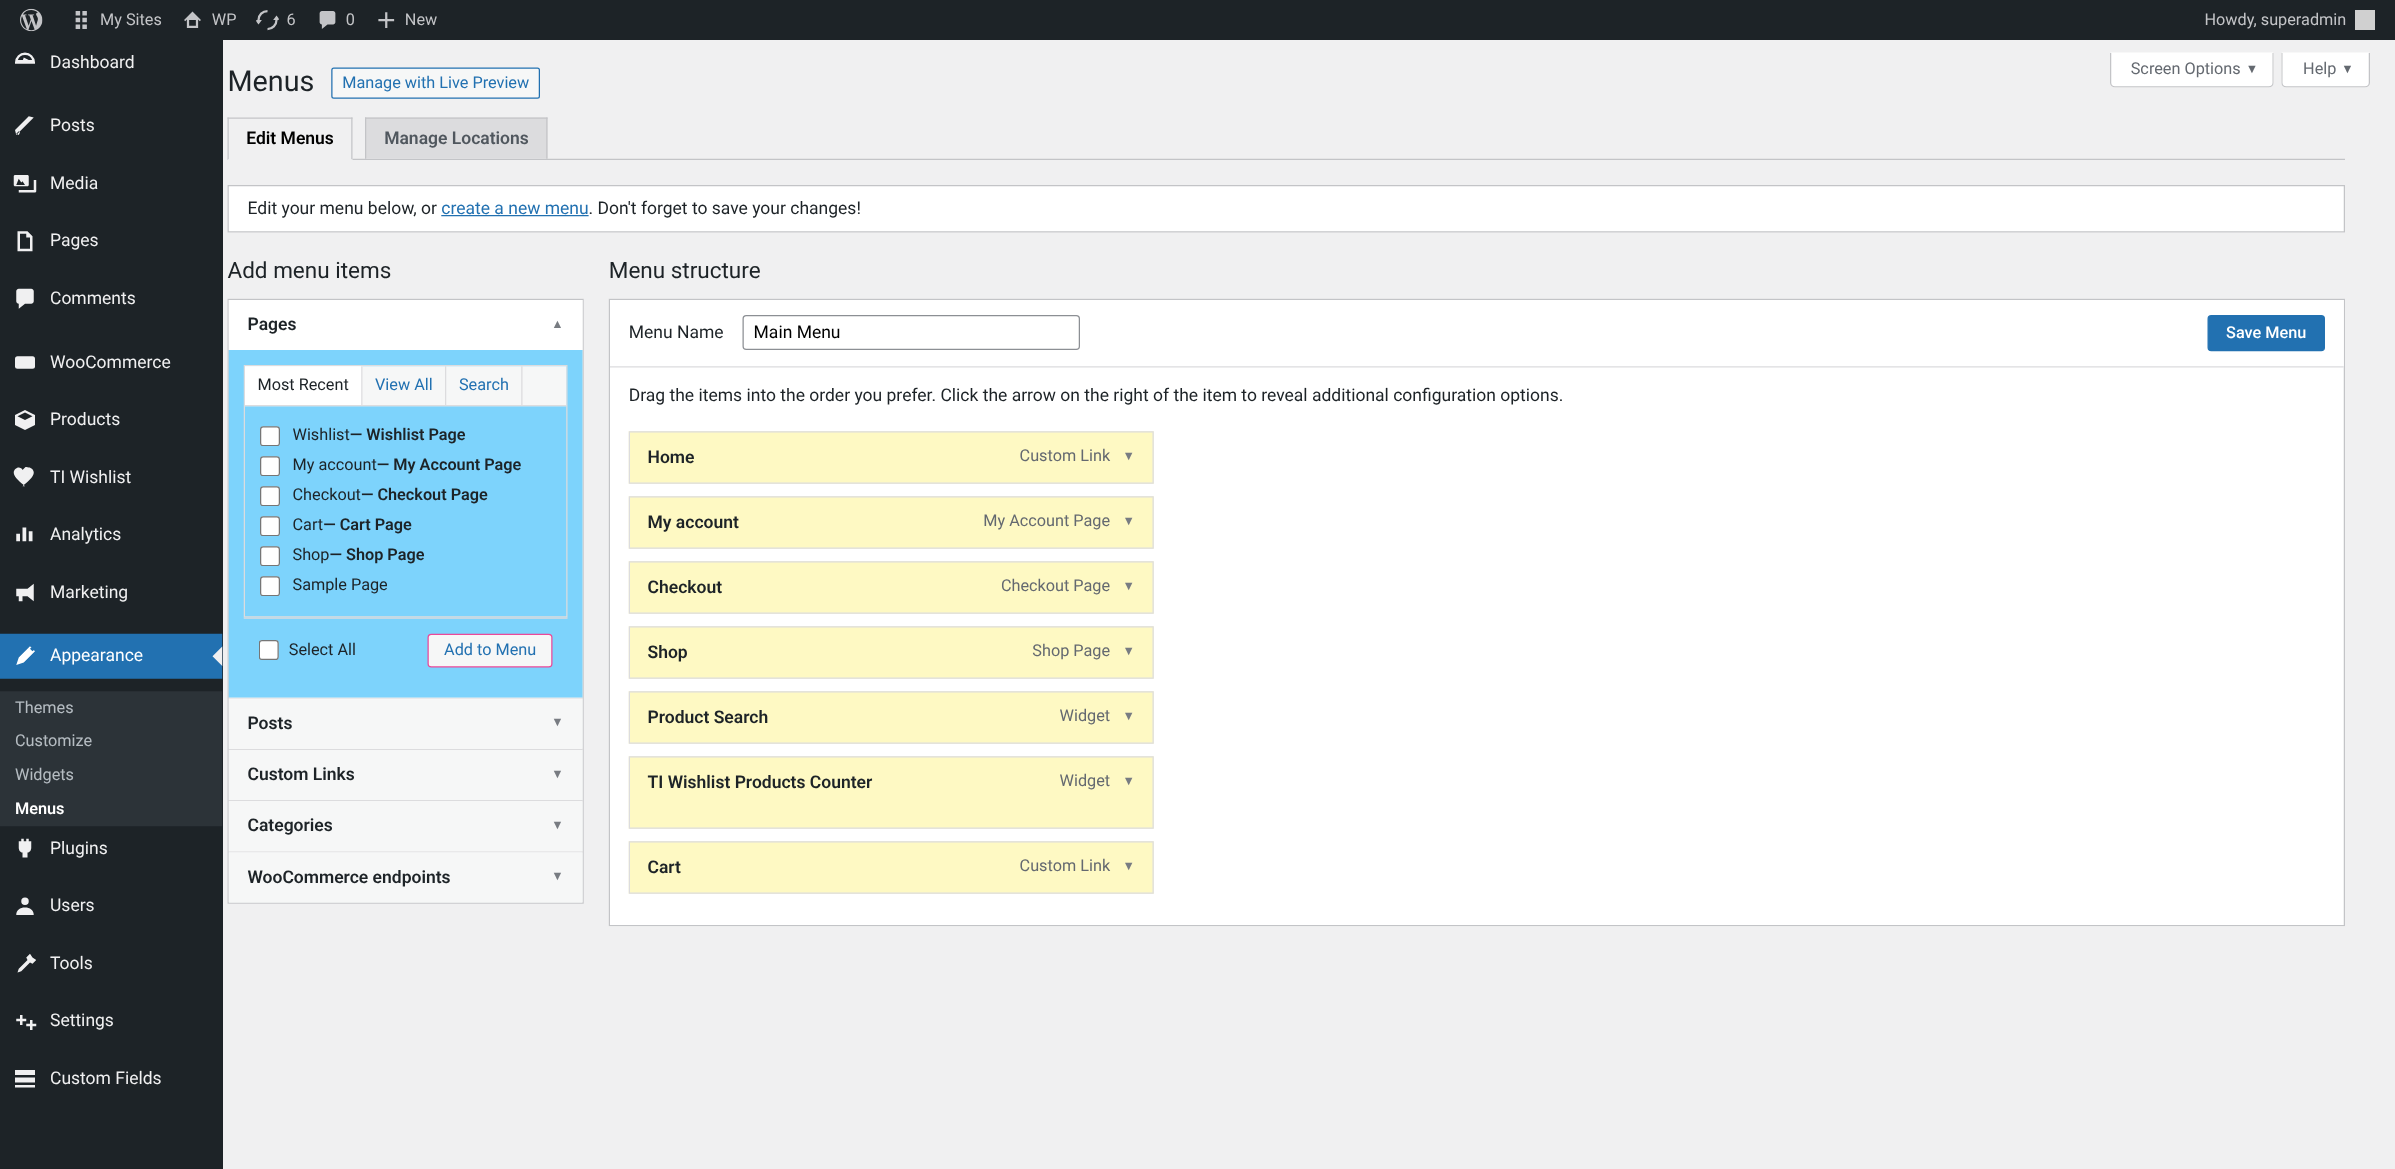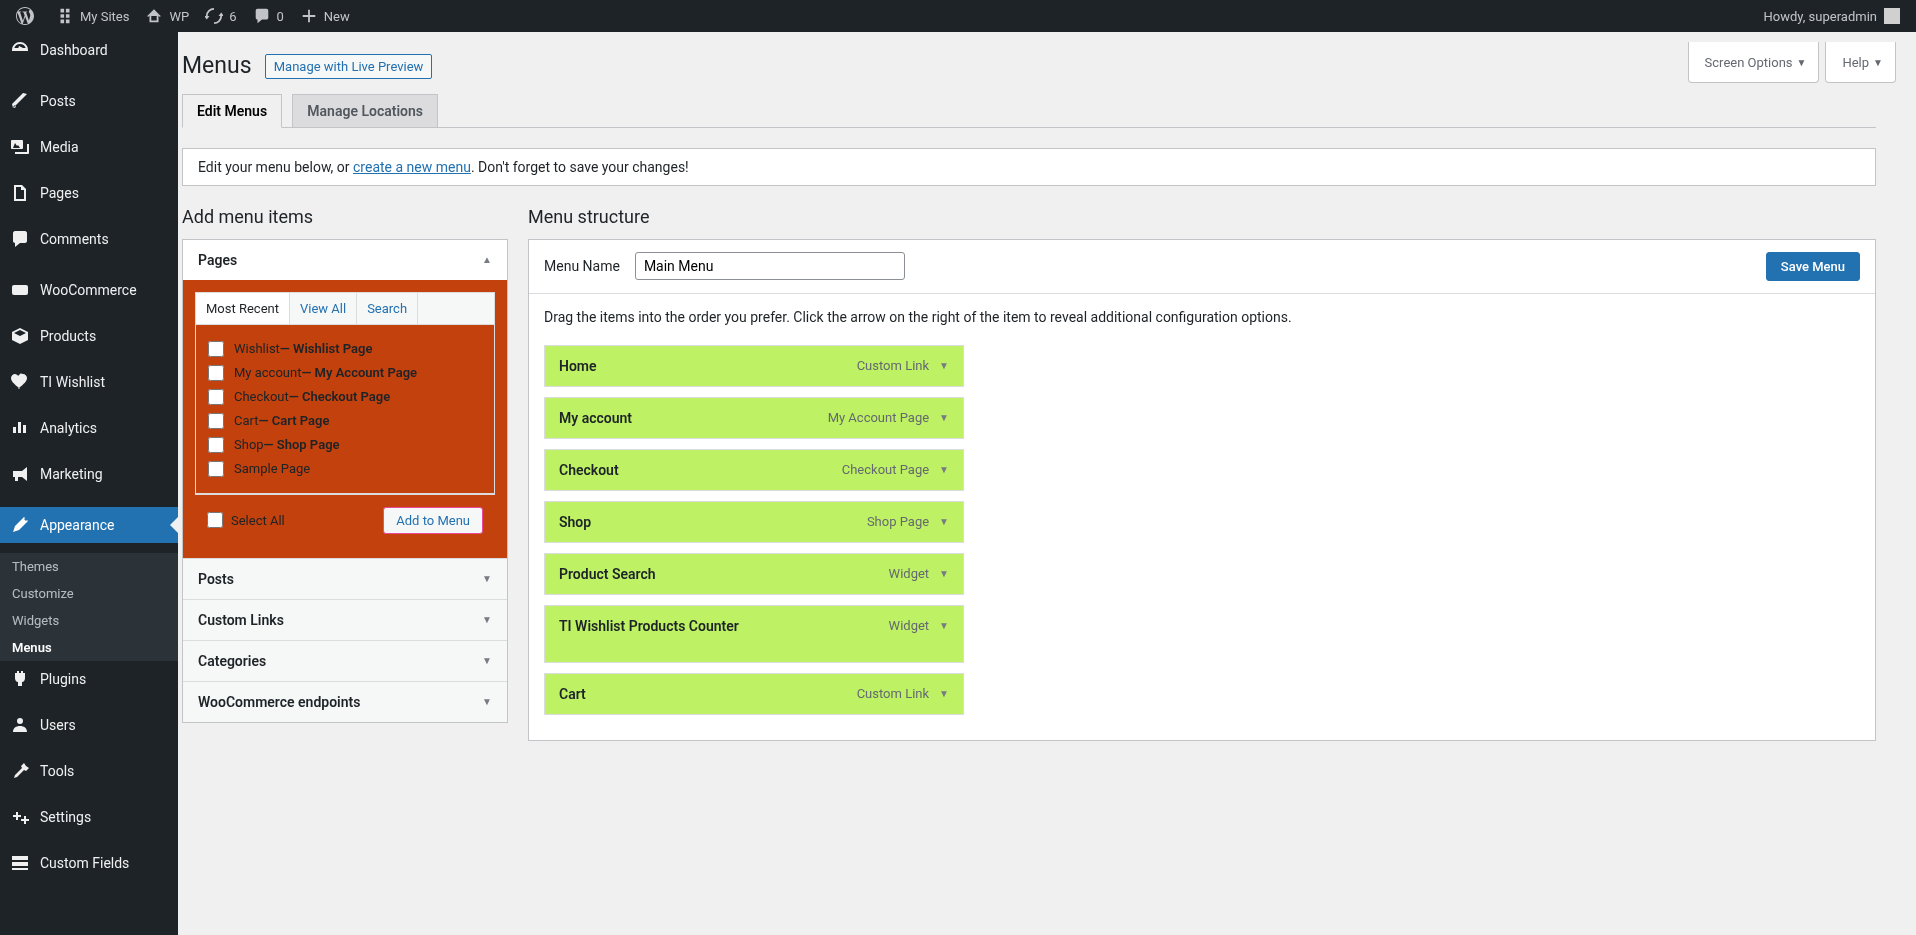--- a/index.html
+++ b/index.html
@@ -22,53 +22,53 @@
 #adminmenu .submenu { background: #2c3338; }
 #adminmenu .submenu-item { padding: 6px 12px; color: rgba(240,246,252,.7); cursor: pointer; font-size: 13px; }
 #adminmenu .submenu-item.current { color: #fff; font-weight: 600; }
 
 
 #wpbody { margin-left: 160px; padding-top: 32px; }
 #wpbody-content { padding: 0 20px; position: relative; }
 
 
 #screen-meta-links { float: right; margin: 0 20px 0 0; display: flex; gap: 6px; position: absolute; right: 0; top: 0; }
-.screen-meta-toggle { border: 1px solid #c3c4c7; border-top: none; background: #fff; color: #646970; padding: 3px 12px 3px 16px; border-radius: 0 0 4px 4px; cursor: pointer; font-size: 13px; height: 41px; display: flex; align-items: center; }
+.screen-meta-toggle { border: 1px solid #c3c4c7; border-top: none; background: #fff; color: #646970; padding: 3px 12px 3px 16px; border-radius: 0 0 4px 4px; cursor: pointer; font-size: 13px; height: 28px; display: flex; align-items: center; }
 .screen-meta-toggle .arrow { margin-left: 4px; font-size: 10px; }
 
 
 .wrap { margin: 10px 20px 0 2px; }
 .wp-heading-inline { display: inline-block; font-size: 23px; font-weight: 400; margin: 0; padding: 9px 0 4px 0; line-height: 1.3; }
 .page-title-action { display: inline-block; margin-left: 10px; padding: 4px 8px; border: 1px solid #2271b1; color: #2271b1; background: #f6f7f7; border-radius: 2px; cursor: pointer; font-size: 13px; text-decoration: none; vertical-align: top; margin-top: 12px; }
 
 
 .nav-tab-wrapper { border-bottom: 1px solid #c3c4c7; margin: 0; padding-top: 9px; line-height: inherit; }
 .nav-tab { border: 1px solid #c3c4c7; border-bottom: none; background: #dcdcde; color: #50575e; display: inline-block; padding: 8px 14px; margin-left: 0.5em; font-size: 14px; font-weight: 600; cursor: pointer; }
 .nav-tab:first-child { margin-left: 0; }
 .nav-tab-active { background: #f0f0f1; border-bottom: 1px solid #f0f0f1; color: #000; margin-bottom: -1px; }
 
 
 .manage-menus { background: #fff; border: 1px solid #c3c4c7; margin-top: 20px; padding: 10px 15px; font-size: 14px; }
 .manage-menus a { color: #2271b1; text-decoration: underline; cursor: pointer; }
 
 
 #nav-menus-frame { margin-top: 20px; display: flex; gap: 20px; }
-#menu-settings-column { width: 326px; flex-shrink: 0; }
+#menu-settings-column { width: 285px; flex-shrink: 0; }
 #menu-management-liquid { flex: 1; }
 
 h2.section-title { font-size: 18px; font-weight: 400; margin-bottom: 12px; }
 
 
 .accordion-container { border: 1px solid #c3c4c7; background: #fff; }
 .control-section { border-bottom: 1px solid #dcdcde; }
 .control-section:last-child { border-bottom: none; }
 .accordion-section-title { padding: 12px 15px; font-size: 14px; font-weight: 600; cursor: pointer; display: flex; justify-content: space-between; align-items: center; background: #f6f7f7; }
 .control-section.open .accordion-section-title { background: #fff; }
 .accordion-section-title .arrow { font-size: 10px; color: #787c82; }
-.accordion-section-content { padding: 12px; background: #c2410c; }
+.accordion-section-content { padding: 12px; background: #7dd3fc; }
 .accordion-inner { border: 1px solid #dcdcde; }
 
 .tabs-panel-tabs { display: flex; border-bottom: 1px solid #dcdcde; background: #f6f7f7; }
 .tabs-panel-tab { padding: 8px 10px; cursor: pointer; color: #2271b1; font-size: 13px; border-right: 1px solid #dcdcde; }
 .tabs-panel-tab.active { background: #fff; color: #1d2327; }
 
 .categorychecklist { padding: 12px; list-style: none; }
 .categorychecklist li { padding: 4px 0; display: flex; align-items: center; font-size: 13px; }
 .categorychecklist input[type=checkbox] { margin-right: 10px; width: 16px; height: 16px; border: 1px solid #8c8f94; border-radius: 3px; }
 .categorychecklist .suffix { font-weight: 600; }
@@ -83,21 +83,21 @@
 .menu-edit-header { padding: 12px 15px; border-bottom: 1px solid #dcdcde; display: flex; align-items: center; justify-content: space-between; background: #fff; }
 .menu-edit-header .name-group { display: flex; align-items: center; gap: 15px; }
 .menu-edit-header label { font-size: 14px; }
 .menu-edit-header input[type=text] { border: 1px solid #8c8f94; padding: 5px 8px; width: 270px; font-size: 14px; border-radius: 3px; background: #fff; }
 .button-primary { background: #2271b1; border: 1px solid #2271b1; color: #fff; padding: 6px 14px; border-radius: 3px; cursor: pointer; font-size: 13px; font-weight: 500; }
 
 .post-body-content { padding: 15px; }
 .drag-instructions { font-size: 14px; margin-bottom: 20px; color: #1d2327; }
 
 .menu-item { max-width: 420px; margin-bottom: 10px; }
-.menu-item-bar { border: 1px solid #dcdcde; background: #bef264; display: flex; align-items: center; justify-content: space-between; padding: 12px 14px; cursor: move; }
+.menu-item-bar { border: 1px solid #dcdcde; background: #fef9c3; display: flex; align-items: center; justify-content: space-between; padding: 12px 14px; cursor: move; }
 .menu-item-title { font-weight: 600; font-size: 14px; }
 .menu-item-right { display: flex; align-items: center; gap: 10px; }
 .item-type { color: #646970; font-size: 13px; }
 .item-toggle { color: #787c82; cursor: pointer; font-size: 10px; }
 .menu-item.tall .menu-item-bar { padding-bottom: 28px; }
 
 svg { fill: currentColor; }
 </style>
 </head>
 <body>

